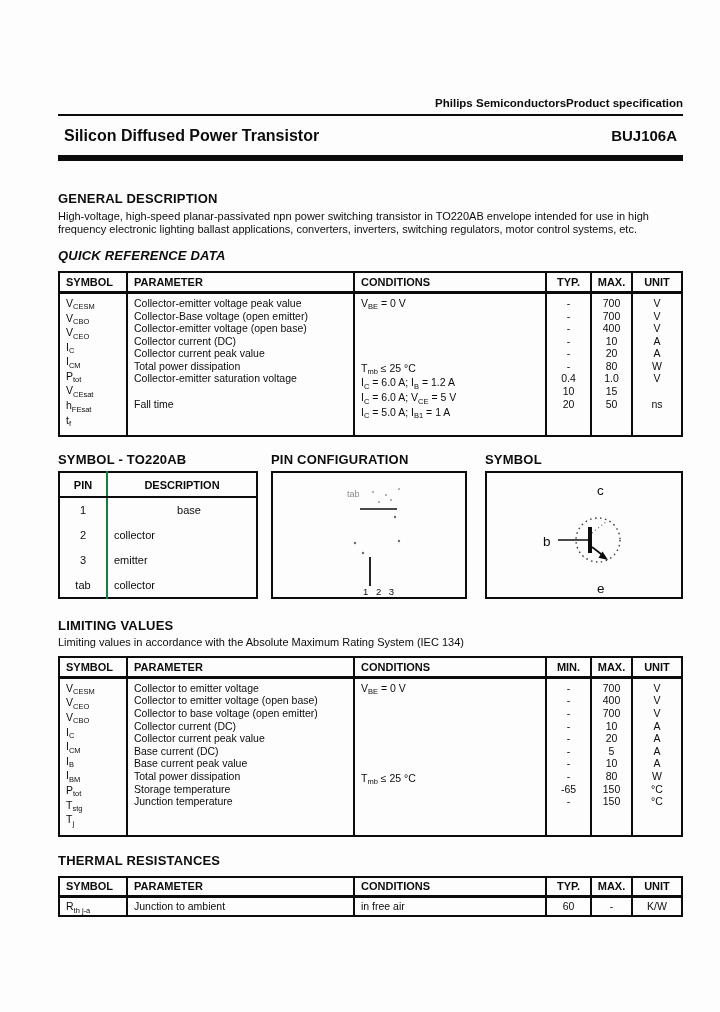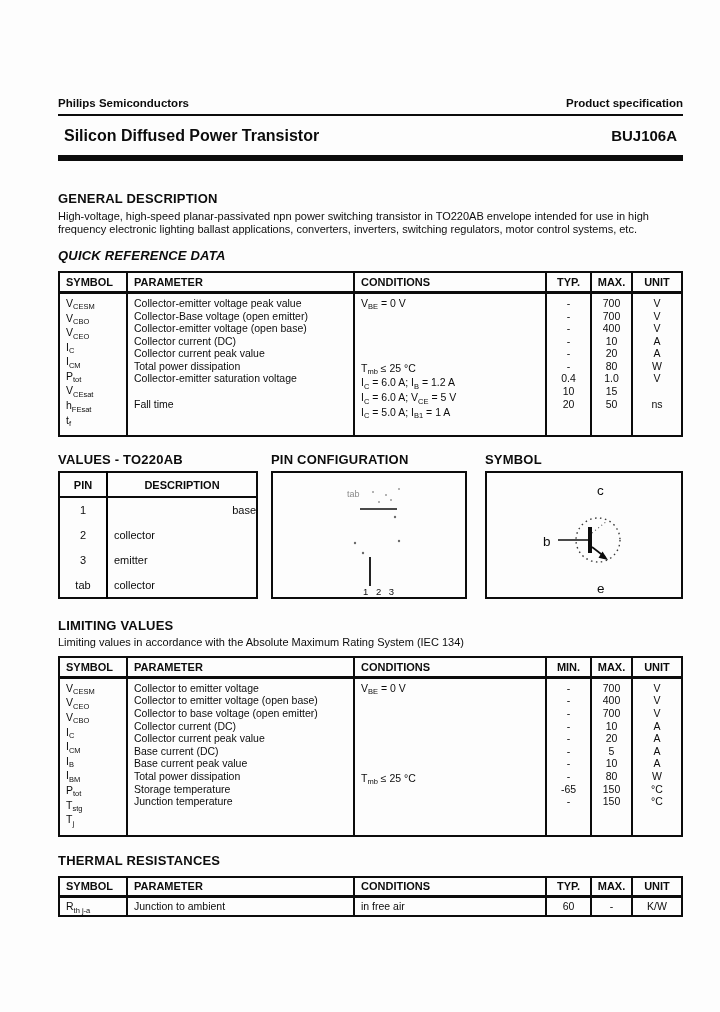--- a/index.html
+++ b/index.html
@@ -8,21 +8,21 @@
   .page {
     position: relative;
     width: 720px; height: 1012px;
     background: #fdfdfd;
     margin: 0 auto;
     overflow: hidden;
   }
   .content { position: absolute; left: 58px; top: 97px; width: 625px; }
 
   
-  .hdr-row { display: flex; justify-content: space-between; font-size: 11.5px; font-weight: bold; }
+  .hdr-row { display: flex; justify-content: flex-end; font-size: 11.5px; font-weight: bold; }
   .rule-thin { height: 2px; background: #0c0c0c; margin-top: 5px; }
   .title-row { display: flex; justify-content: space-between; align-items: baseline; margin-top: 11px; padding: 0 6px 0 6px; }
   .doc-title { font-size: 16px; font-weight: bold; }
   .part-no { font-size: 15px; font-weight: bold; }
   .rule-thick { height: 6px; background: #0c0c0c; margin-top: 10px; }
 
   h2.sec { font-size: 13px; font-weight: bold; letter-spacing: 0.2px; }
   .gd-head { margin-top: 30px; }
   .gd-text { margin-top: 4px; font-size: 11px; line-height: 12.7px; text-align: left; }
 
@@ -44,21 +44,21 @@
   
   .trio { display: flex; margin-top: 15px; }
   .trio .col1 { width: 200px; }
   .trio .col2 { width: 196px; margin-left: 13px; }
   .trio .col3 { width: 198px; margin-left: 18px; }
   .trio h2.sec { height: 14px; }
   .box { margin-top: 5px; border: 2px solid #0c0c0c; height: 128px; background: #fdfdfd; }
   table.pin { border-collapse: collapse; table-layout: fixed; margin-top: 5px; border: 2px solid #0c0c0c; width: 200px; height: 128px; }
   table.pin th { font-size: 11px; font-weight: bold; height: 25px; border-bottom: 2px solid #0c0c0c; }
   table.pin td { font-size: 11px; height: 24px; vertical-align: middle; }
-  table.pin th + th, table.pin td + td { border-left: 2px solid #000000; }
+  table.pin th + th, table.pin td + td { border-left: 2px solid #15803d; }
 
   
   .footer { position: absolute; left: 58px; top: 966px; width: 625px; display: flex; font-size: 11px; }
   .footer > div { flex: 1; }
   .footer .mid { text-align: center; }
   .footer .rgt { text-align: right; }
 
   svg text { font-family: "Liberation Sans", sans-serif; }
 </style>
 </head>
@@ -168,36 +168,36 @@
               <div class="ln">V</div>
               <div class="ln">&nbsp;</div>
               <div class="ln">ns</div>
             </td>
           </tr>
         </tbody>
       </table>
 
     <div class="trio">
       <div class="col1">
-        <h2 class="sec">VALUES - TO220AB</h2>
+        <h2 class="sec">SYMBOL - TO220AB</h2>
         <table class="pin">
             <colgroup>
               <col style="width: 48px;">
               <col style="width: 150px;">
             </colgroup>
             <thead>
               <tr>
                 <th style="text-align: center;">PIN</th>
                 <th style="text-align: center;">DESCRIPTION</th>
               </tr>
             </thead>
             <tbody>
               <tr>
                 <td style="text-align: center;">1</td>
-                <td style="text-align: right; padding-left: 14px;">base</td>
+                <td style="text-align: center; padding-left: 14px;">base</td>
               </tr>
               <tr>
                 <td style="text-align: center;">2</td>
                 <td style="text-align: left; padding-left: 6px;">collector</td>
               </tr>
               <tr>
                 <td style="text-align: center;">3</td>
                 <td style="text-align: left; padding-left: 6px;">emitter</td>
               </tr>
               <tr>

